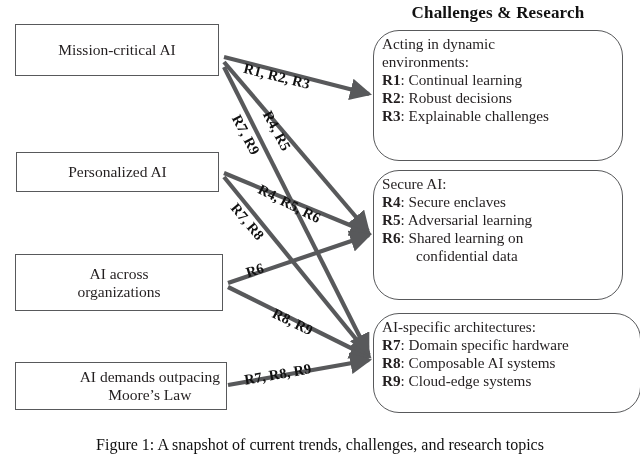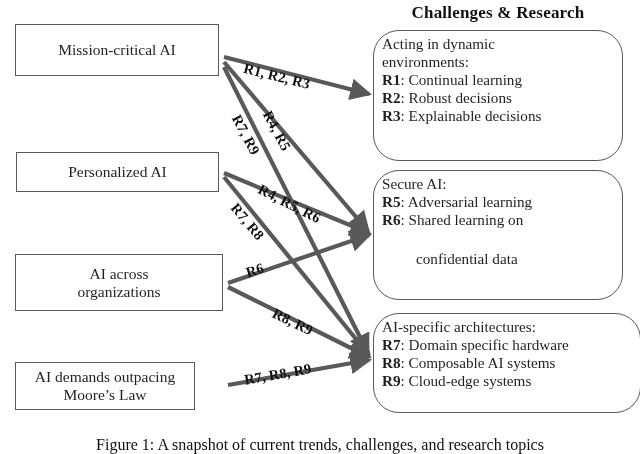--- a/index.html
+++ b/index.html
@@ -47,36 +47,36 @@
     text-align: center;
     font-size: 15.5px;
     line-height: 1.15;
     padding: 2px 6px;
   }
   .node-left .lines { display: block; }
 
   #node-mission       { left: 15px;  top: 24px;  width: 204px; height: 52px; }
   #node-personalized  { left: 16px;  top: 152px; width: 203px; height: 40px; }
   #node-across        { left: 15px;  top: 254px; width: 208px; height: 57px; }
-  #node-moore         { left: 15px;  top: 362px; width: 180px; height: 48px; }
+  #node-moore         { left: 15px;  top: 362px; width: 212px; height: 48px; justify-content: flex-end; }
 
   .node-right {
     padding: 4px 6px 3px 8px;
     font-size: 15.2px;
     line-height: 1.19;
     border-radius: 26px;
   }
   #node-dynamic { left: 373px; top: 30px;  width: 250px; height: 131px; }
   #node-secure  { left: 373px; top: 170px; width: 250px; height: 130px; }
   #node-arch    { left: 373px; top: 313px; width: 268px; height: 100px; }
 
   .r-line { white-space: nowrap; }
   .r-line .rid { font-weight: bold; }
   .r-head { white-space: nowrap; }
-  .r-cont { white-space: nowrap; padding-left: 34px; margin-top: 21px; }
+  .r-cont { white-space: nowrap; padding-left: 34px; }
 
   svg#edges {
     position: absolute;
     left: 0; top: 0;
     width: 640px;
     height: 454px;
     z-index: 2;
     pointer-events: none;
   }
   .edge-label {
@@ -159,25 +159,26 @@
       <span>AI demands outpacing</span><br>
       <span>Moore’s Law</span>
     </span>
   </div>
 
   <div class="node node-right" id="node-dynamic">
     <div class="r-head">Acting in dynamic</div>
     <div class="r-head">environments:</div>
     <div class="r-line"><span class="rid">R1</span><span>: Continual learning</span></div>
     <div class="r-line"><span class="rid">R2</span><span>: Robust decisions</span></div>
-    <div class="r-line"><span class="rid">R3</span><span>: Explainable decisions</span></div>
+    <div class="r-line"><span class="rid">R3</span><span>: Explainable challenges</span></div>
   </div>
 
   <div class="node node-right" id="node-secure">
     <div class="r-head">Secure AI:</div>
+    <div class="r-line"><span class="rid">R4</span><span>: Secure enclaves</span></div>
     <div class="r-line"><span class="rid">R5</span><span>: Adversarial learning</span></div>
     <div class="r-line"><span class="rid">R6</span><span>: Shared learning on</span></div>
     <div class="r-cont">confidential data</div>
   </div>
 
   <div class="node node-right" id="node-arch">
     <div class="r-head">AI-specific architectures:</div>
     <div class="r-line"><span class="rid">R7</span><span>: Domain specific hardware</span></div>
     <div class="r-line"><span class="rid">R8</span><span>: Composable AI systems</span></div>
     <div class="r-line"><span class="rid">R9</span><span>: Cloud-edge systems</span></div>

